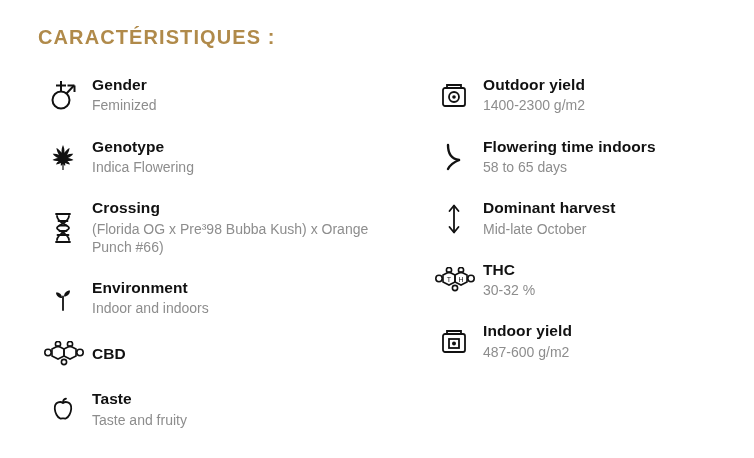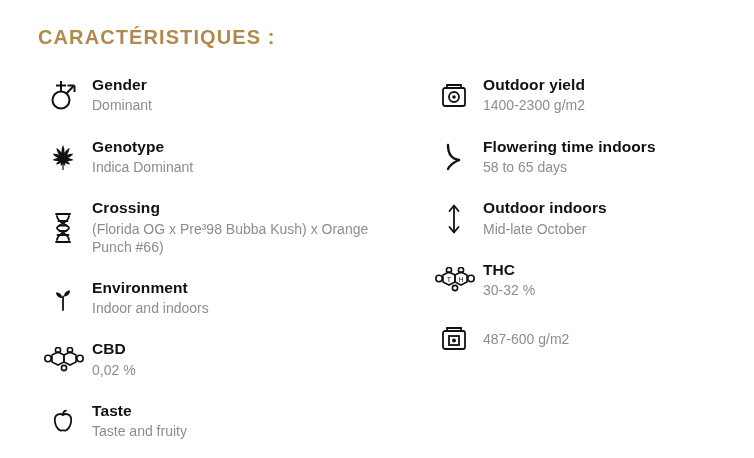--- a/index.html
+++ b/index.html
@@ -92,36 +92,36 @@
             <circle cx="13" cy="21" r="8.5" fill="none" stroke="#111" stroke-width="2"></circle>
             <line x1="18.5" y1="14.5" x2="26" y2="6.5" stroke="#111" stroke-width="2"></line>
             <line x1="19.5" y1="6.5" x2="26.5" y2="6.5" stroke="#111" stroke-width="2"></line>
             <line x1="26.5" y1="6.5" x2="26.5" y2="13" stroke="#111" stroke-width="2"></line>
             <line x1="13" y1="2" x2="13" y2="12.5" stroke="#111" stroke-width="2"></line>
             <line x1="8" y1="6.5" x2="18" y2="6.5" stroke="#111" stroke-width="2"></line>
           </svg>
         </div>
         <div class="text-cell">
           <div class="label">Gender</div>
-          <div class="value">Dominant</div>
+          <div class="value">Feminized</div>
         </div>
       </div>
 
       <div class="row">
         <div class="icon-cell">
           <svg width="30" height="30" viewBox="0 0 30 30">
             <g fill="#111">
               <path d="M15 3c1.2 2.5 1.6 5.2 1.4 7.8C17.9 8.6 19.6 7 21.6 6c-.3 2.5-1.2 4.8-2.6 6.7 2-.9 4.1-1.2 6.2-1-1.3 2-3.1 3.5-5.2 4.4 2 .2 3.9.9 5.5 2-2 .9-4.1 1.2-6.1.9 1.2.9 2.1 2.1 2.7 3.5-1.8-.1-3.5-.6-5-1.5.2 1 .2 2 0 3L15 22l-2.1 2c-.2-1-.2-2 0-3-1.5.9-3.2 1.4-5 1.5.6-1.4 1.5-2.6 2.7-3.5-2 .3-4.1 0-6.1-.9 1.6-1.1 3.5-1.8 5.5-2-2.1-.9-3.9-2.4-5.2-4.4 2.1-.2 4.2.1 6.2 1C9.6 10.8 8.7 8.5 8.4 6c2 1 3.7 2.6 5.2 4.8C13.4 8.2 13.8 5.5 15 3z"></path>
               <path d="M14.4 22h1.2v6h-1.2z"></path>
             </g>
           </svg>
         </div>
         <div class="text-cell">
           <div class="label">Genotype</div>
-          <div class="value">Indica Dominant</div>
+          <div class="value">Indica Flowering</div>
         </div>
       </div>
 
       <div class="row">
         <div class="icon-cell">
           <svg width="26" height="32" viewBox="0 0 26 32">
             <g fill="none" stroke="#111" stroke-width="1.8" stroke-linecap="round">
               <path d="M6 2h14M6 30h14"></path>
               <path d="M7 4c0 7 12 9 12 12s-12 5-12 12"></path>
               <path d="M19 4c0 7-12 9-12 12s12 5 12 12"></path>
@@ -160,21 +160,20 @@
               <circle cx="6" cy="11.5" r="3.2"></circle>
               <circle cx="16" cy="3" r="2.6"></circle>
               <circle cx="28" cy="3" r="2.6"></circle>
               <circle cx="38" cy="11.5" r="3.2"></circle>
               <circle cx="22" cy="21" r="2.6"></circle>
             </g>
           </svg>
         </div>
         <div class="text-cell">
           <div class="label">CBD</div>
-          <div class="value">0,02 %</div>
         </div>
       </div>
 
       <div class="row">
         <div class="icon-cell">
           <svg width="30" height="30" viewBox="0 0 30 30">
             <path d="M15 8c-1.4-1-3.2-1.2-4.8-.6C8 8.2 6.5 10.8 6.8 14c.3 3.6 2.6 8.5 5.3 9.4 1.1.4 2-.1 2.9-.1s1.8.5 2.9.1c2.7-.9 5-5.8 5.3-9.4.3-3.2-1.2-5.8-3.4-6.6-1.6-.6-3.4-.4-4.8.6z" fill="none" stroke="#111" stroke-width="1.8"></path>
             <path d="M15 7.5c0-2 1.2-3.4 3-3.8" fill="none" stroke="#111" stroke-width="1.8" stroke-linecap="round"></path>
           </svg>
         </div>
@@ -222,21 +221,21 @@
         <div class="icon-cell">
           <svg width="20" height="34" viewBox="0 0 20 34">
             <g fill="none" stroke="#111" stroke-width="1.8" stroke-linecap="round" stroke-linejoin="round">
               <line x1="10" y1="4" x2="10" y2="30"></line>
               <polyline points="5.5,9 10,3.5 14.5,9"></polyline>
               <polyline points="5.5,25 10,30.5 14.5,25"></polyline>
             </g>
           </svg>
         </div>
         <div class="text-cell">
-          <div class="label">Outdoor indoors</div>
+          <div class="label">Dominant harvest</div>
           <div class="value">Mid-late October</div>
         </div>
       </div>
 
       <div class="row">
         <div class="icon-cell">
           <svg width="44" height="26" viewBox="0 0 44 26">
             <g fill="none" stroke="#111" stroke-width="1.6">
               <polygon points="11,8 17,5 23,8 23,15 17,18 11,15"></polygon>
               <polygon points="23,8 29,5 35,8 35,15 29,18 23,15"></polygon>
@@ -261,19 +260,20 @@
           <svg width="32" height="32" viewBox="0 0 32 32">
             <g fill="none" stroke="#111" stroke-width="1.8">
               <rect x="5" y="8" width="22" height="18" rx="2"></rect>
               <path d="M9 8V5h14v3"></path>
               <rect x="11" y="13" width="10" height="9"></rect>
               <circle cx="16" cy="17.5" r="2" fill="#111" stroke="none"></circle>
             </g>
           </svg>
         </div>
         <div class="text-cell">
+          <div class="label">Indoor yield</div>
           <div class="value">487-600 g/m2</div>
         </div>
       </div>
 
     </div>
   </div>
 </div>
 
 </body></html>

